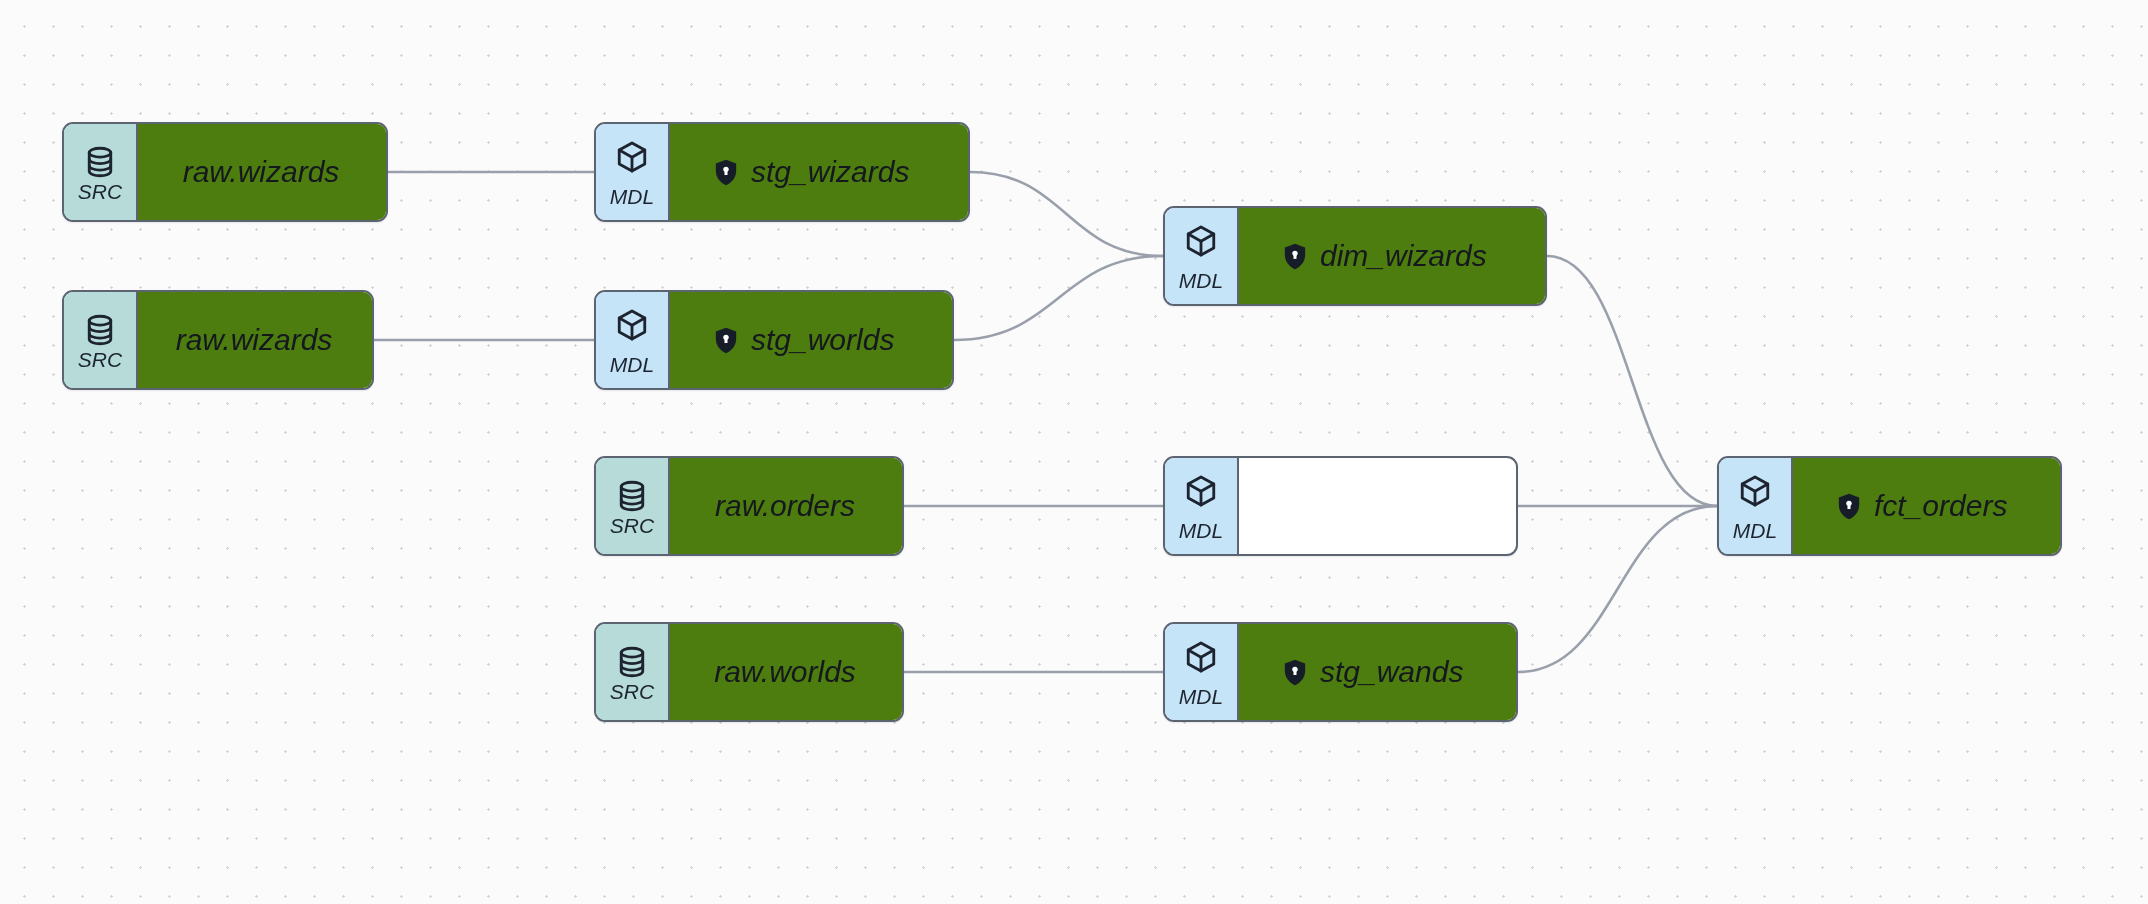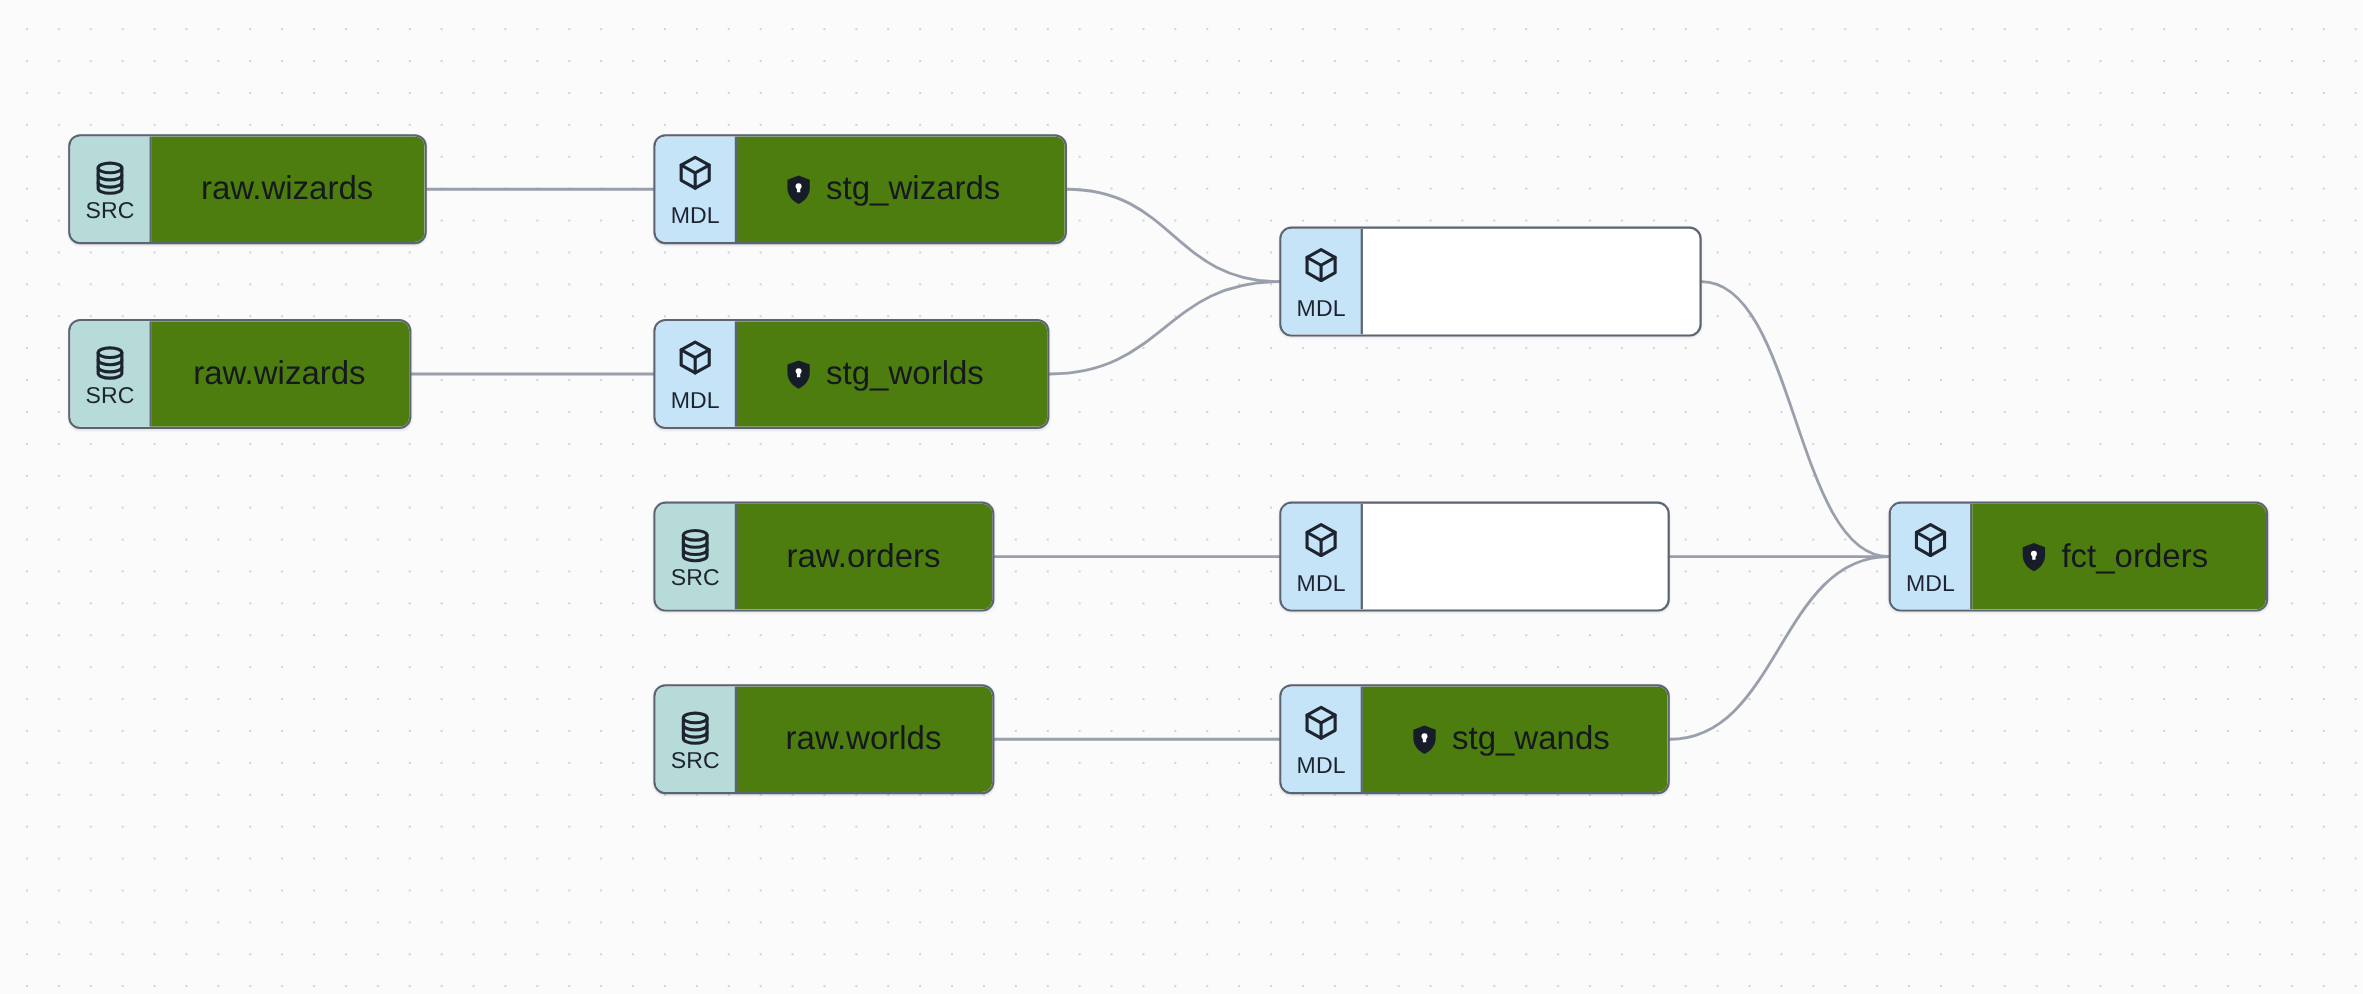--- a/index.html
+++ b/index.html
@@ -12,20 +12,21 @@
   }
 
   #canvas {
     position: relative;
     width: 2148px;
     height: 904px;
     background-color: #fbfbfc;
     background-image: radial-gradient(circle, #d2d2d8 1.3px, transparent 1.4px);
     background-size: 29px 29px;
     background-position: 10px 12px;
+    font-style: italic;
   }
 
   
   #edges {
     position: absolute;
     left: 0; top: 0;
     width: 2148px;
     height: 904px;
     pointer-events: none;
     z-index: 1;
@@ -280,20 +281,30 @@
         <div class="node-badge">
           <span class="badge-icon">
             <svg viewBox="0 0 24 24" fill="none" stroke="#1d2430" stroke-width="2" stroke-linecap="round" stroke-linejoin="round">
               <path d="M12 2.1 L21 7.1 v9.8 L12 21.9 L3 16.9 V7.1 Z"></path>
               <path d="M3 7.1 L12 12.1 L21 7.1"></path>
               <path d="M12 12.1 V21.9"></path>
             </svg>
           </span>
           <span class="badge-label">MDL</span>
         </div>
+        <div class="node-body">
+          <span class="shield-icon">
+            <svg viewBox="0 0 22 25" fill="#161d28">
+              <path d="M11 0.6 L20.4 4.1 v7.1 c0 6.0 -4.2 10.9 -9.4 13.2 C5.8 22.1 1.6 17.2 1.6 11.2 V4.1 Z"></path>
+              <circle cx="11" cy="9.6" r="2.5" fill="#ffffff"></circle>
+              <path d="M9.6 9.6 h2.8 v5.1 h-2.8 Z" fill="#ffffff"></path>
+            </svg>
+          </span>
+          <span class="node-title">dim_wizards</span>
+        </div>
       </div>
       <div class="node mdl" style="left: 1717px; top: 456px; width: 345px;">
         <div class="node-badge">
           <span class="badge-icon">
             <svg viewBox="0 0 24 24" fill="none" stroke="#1d2430" stroke-width="2" stroke-linecap="round" stroke-linejoin="round">
               <path d="M12 2.1 L21 7.1 v9.8 L12 21.9 L3 16.9 V7.1 Z"></path>
               <path d="M3 7.1 L12 12.1 L21 7.1"></path>
               <path d="M12 12.1 V21.9"></path>
             </svg>
           </span>

